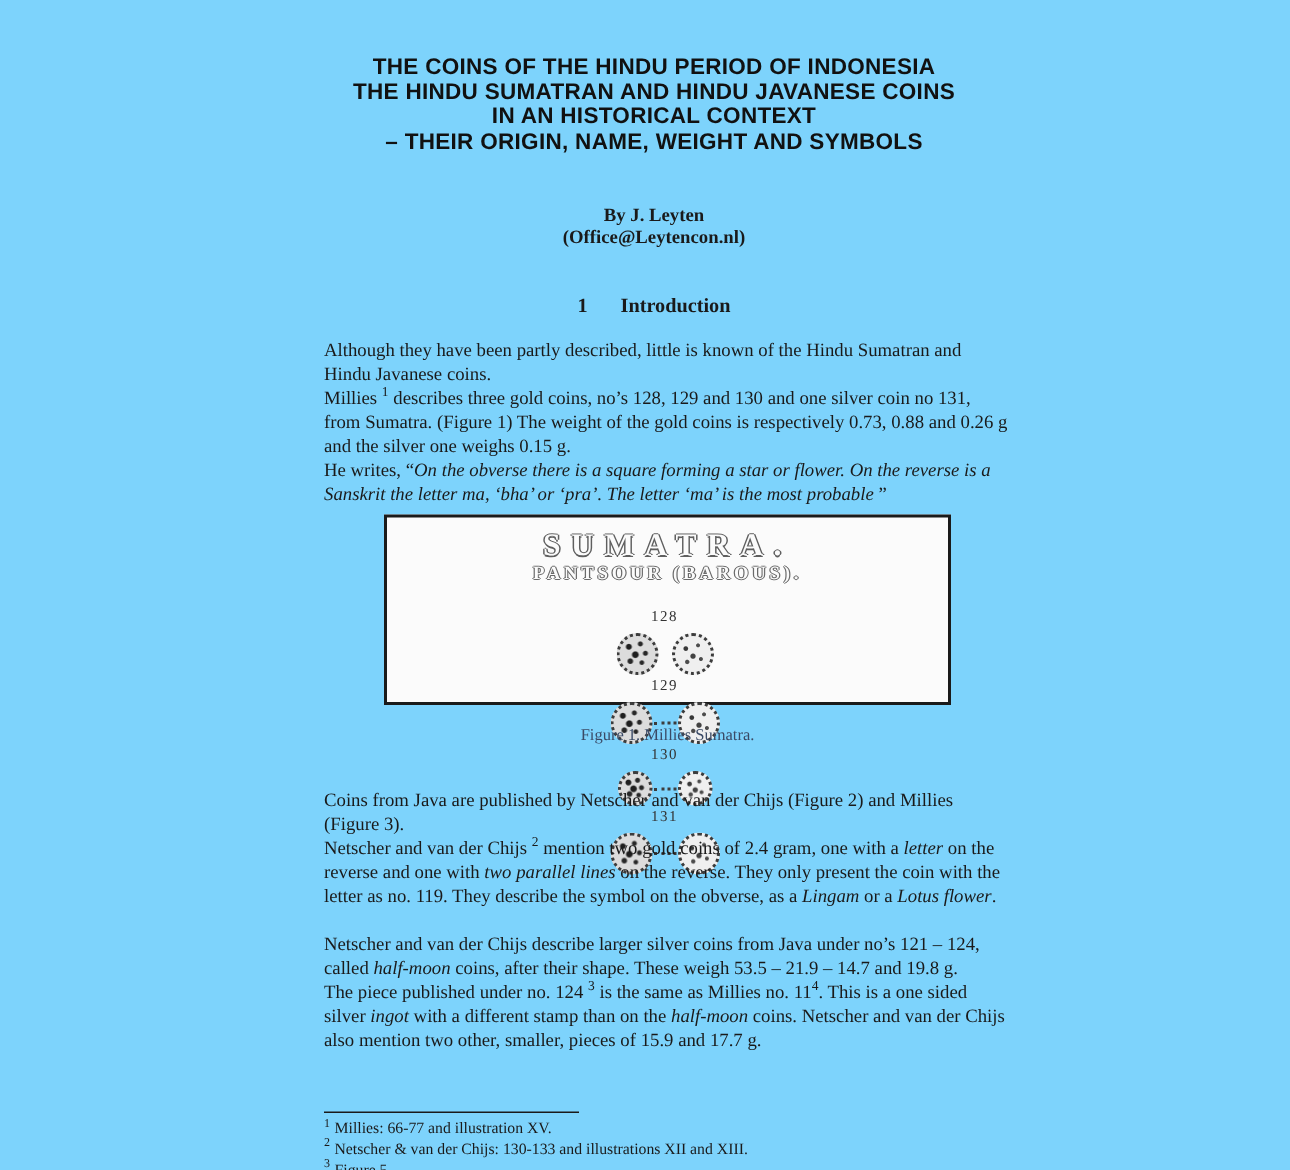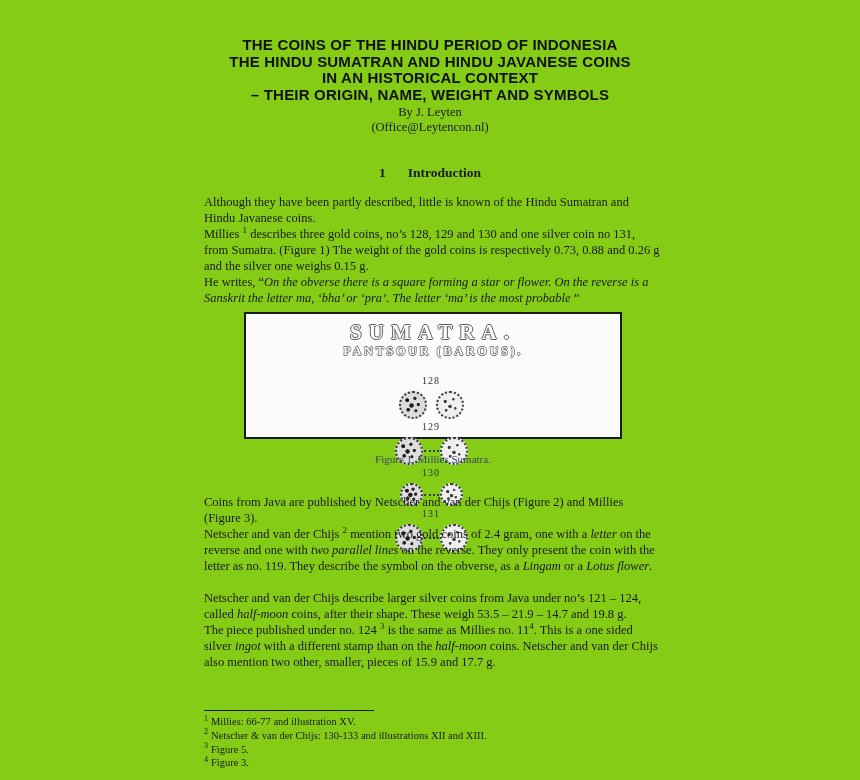--- a/index.html
+++ b/index.html
@@ -1,39 +1,40 @@
 <!DOCTYPE html>
 <html><head>
 <meta charset="utf-8">
 <style>
   * { margin:0; padding:0; box-sizing:border-box; }
   html,body { background:#e9e9e9; }
   .page {
     position:relative;
     width:860px; height:780px;
-    background:#84cc16;
+    background:#7dd3fc;
     font-family:"Liberation Serif", serif;
     color:#1a1a1a;
     overflow:hidden;
+    padding-left:12px;
   }
   
   .title-block {
     padding-top:37px;
     text-align:center;
     font-family:"Liberation Sans", sans-serif;
     font-weight:bold;
     font-size:15px;
     line-height:16.5px;
     letter-spacing:0.2px;
     color:#111;
   }
   .byline-block {
-    margin-top:2px;
-    text-align:center;
-    font-weight:normal;
+    margin-top:33px;
+    text-align:center;
+    font-weight:bold;
     font-size:12.5px;
     line-height:15px;
   }
   
   .section-heading {
     margin-top:30px;
     display:flex;
     justify-content:center;
     gap:22px;
     font-weight:bold;

